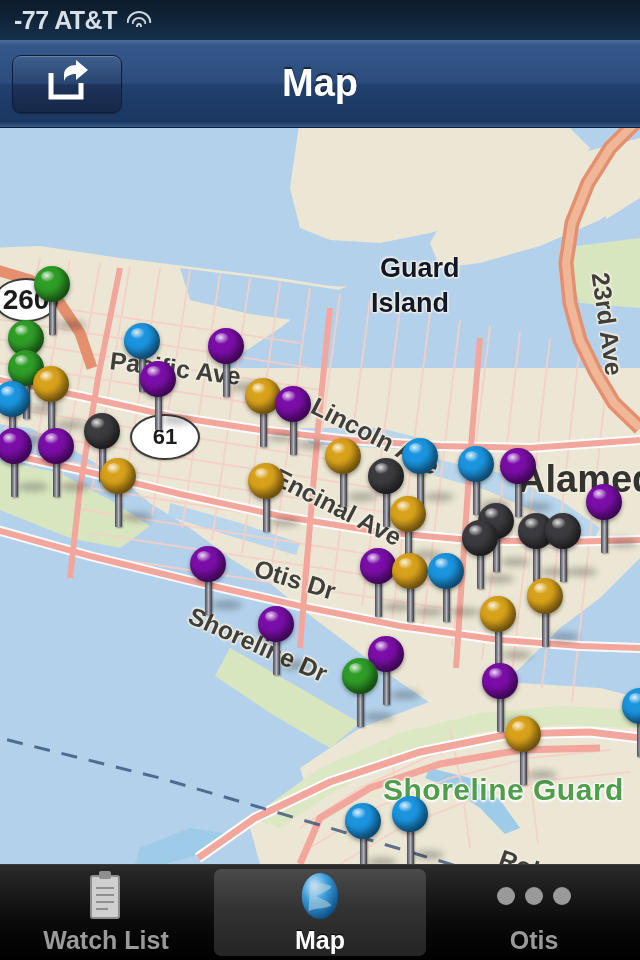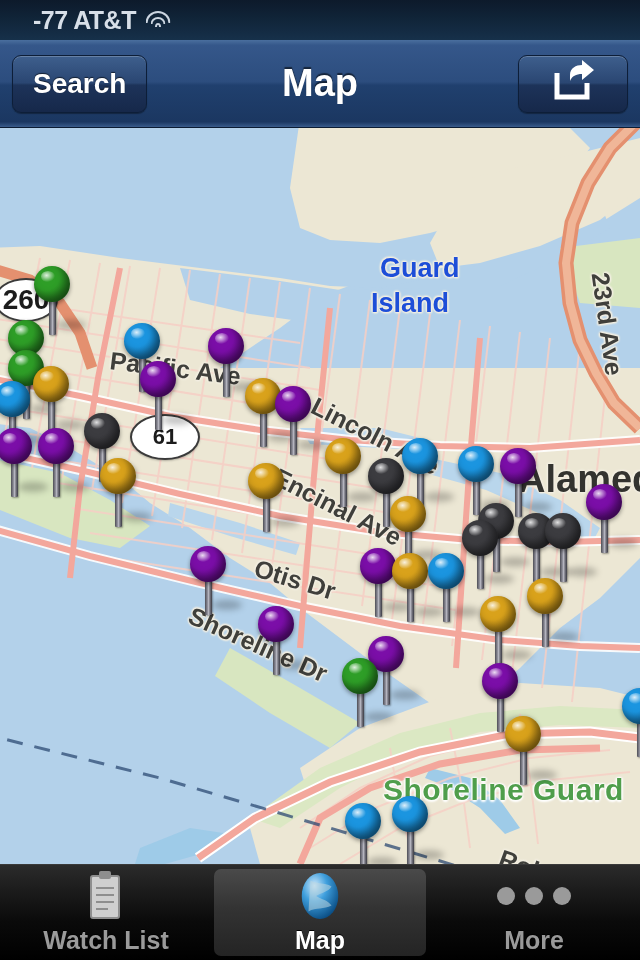--- a/index.html
+++ b/index.html
@@ -7,21 +7,21 @@
   body { font-family:"Liberation Sans", sans-serif; -webkit-font-smoothing:antialiased; }
 
   #screen { position:relative; width:640px; height:960px; overflow:hidden; }
 
   
   #status-bar{
     position:absolute; top:0; left:0; width:640px; height:40px;
     background:linear-gradient(to bottom,#0d1a2b 0%,#102438 45%,#16304a 100%);
     display:flex; align-items:center; color:#cfd8e3;
   }
-  #status-left{ display:flex; align-items:center; gap:9px; padding-left:14px; width:235px;margin-left:19px; }
+  #status-left{ display:flex; align-items:center; gap:9px; padding-left:14px; width:235px; }
   #carrier-signal{ font-size:25px; font-weight:bold; letter-spacing:-.5px; color:#d7dfe8; }
   #status-center{ flex:1; text-align:center; font-size:25px; font-weight:bold; color:#dfe6ee; letter-spacing:.3px;}
   #status-right{ display:flex; align-items:center; justify-content:flex-end; gap:10px; padding-right:13px; width:235px;}
   .sb-pct{ font-size:24px; font-weight:bold; color:#d7dfe8; }
   .wifi-ico{ width:26px; height:19px; position:relative; }
   .wifi-ico i{ position:absolute; left:50%; transform:translateX(-50%); border:2.6px solid #ccd6e1; border-bottom:none;
                border-radius:50% 50% 0 0 / 100% 100% 0 0; }
   .wifi-ico i:nth-child(1){ width:25px; height:12px; top:0; }
   .wifi-ico i:nth-child(2){ width:15px; height:7px;  top:6px; }
   .wifi-ico i:nth-child(3){ width:6px;  height:4px;  top:12px; border-width:2.8px; }
@@ -78,21 +78,21 @@
     background:rgba(0,0,0,.23); filter:blur(3px);
   }
 
   
   .mlabel{
     position:absolute; white-space:nowrap; font-family:"Liberation Sans", sans-serif;
     font-weight:bold; color:#4a4a46;
     text-shadow:1px 0 2px #f3efe2, -1px 0 2px #f3efe2, 0 1px 2px #f3efe2, 0 -1px 2px #f3efe2,
                 1px 1px 2px #f3efe2, -1px -1px 2px #f3efe2;
   }
-  .mlabel.place{ color:#1d4ed8; font-size:27px; }
+  .mlabel.place{ color:#0f172a; font-size:27px; }
   .mlabel.park{ color:#4f9e4b; font-size:30px; letter-spacing:.5px;
     text-shadow:1.5px 0 2px #fff, -1.5px 0 2px #fff, 0 1.5px 2px #fff, 0 -1.5px 2px #fff; }
   .mlabel.street{ font-size:25px; color:#3f3f3b; }
   .mlabel.city{ font-size:38px; color:#33332f; }
 
   .shield{
     position:absolute; background:#fff; border:2px solid #3a3a3a; border-radius:50%/50%;
     display:flex; align-items:center; justify-content:center;
     font-weight:bold; color:#1c1c1c; box-shadow:0 1px 2px rgba(0,0,0,.25);
   }
@@ -123,23 +123,20 @@
       <span id="carrier-signal">-77 AT&amp;T</span>
       <span class="wifi-ico">
           <i></i>
           <i></i>
           <i></i>
         </span>
     </div>
   </div>
 
   <div id="nav-bar">
-    <div class="nav-btn" id="search-button">
-      <span>Search</span>
-    </div>
     <div id="nav-title">Map</div>
     <div class="nav-btn" id="share-button">
       <span>
         <svg viewBox="0 0 44 42">
           <path d="M6 14 L6 38 L36 38 L36 24" fill="none" stroke="#fff" stroke-width="5"></path>
           <path d="M19 16 C19 9, 25 6, 31 6 L31 1 L43 11 L31 21 L31 15 C25 15, 21 17, 19 22 Z" fill="#fff"></path>
         </svg>
       </span>
     </div>
   </div>
@@ -528,17 +525,17 @@
     </div>
 
     <div class="tab">
       <span class="ticon">
         <span class="dots">
             <span></span>
             <span></span>
             <span></span>
           </span>
       </span>
-      <span class="tlabel">More</span>
+      <span class="tlabel">Otis</span>
     </div>
 
   </div>
 </div>
 
 </body></html>

